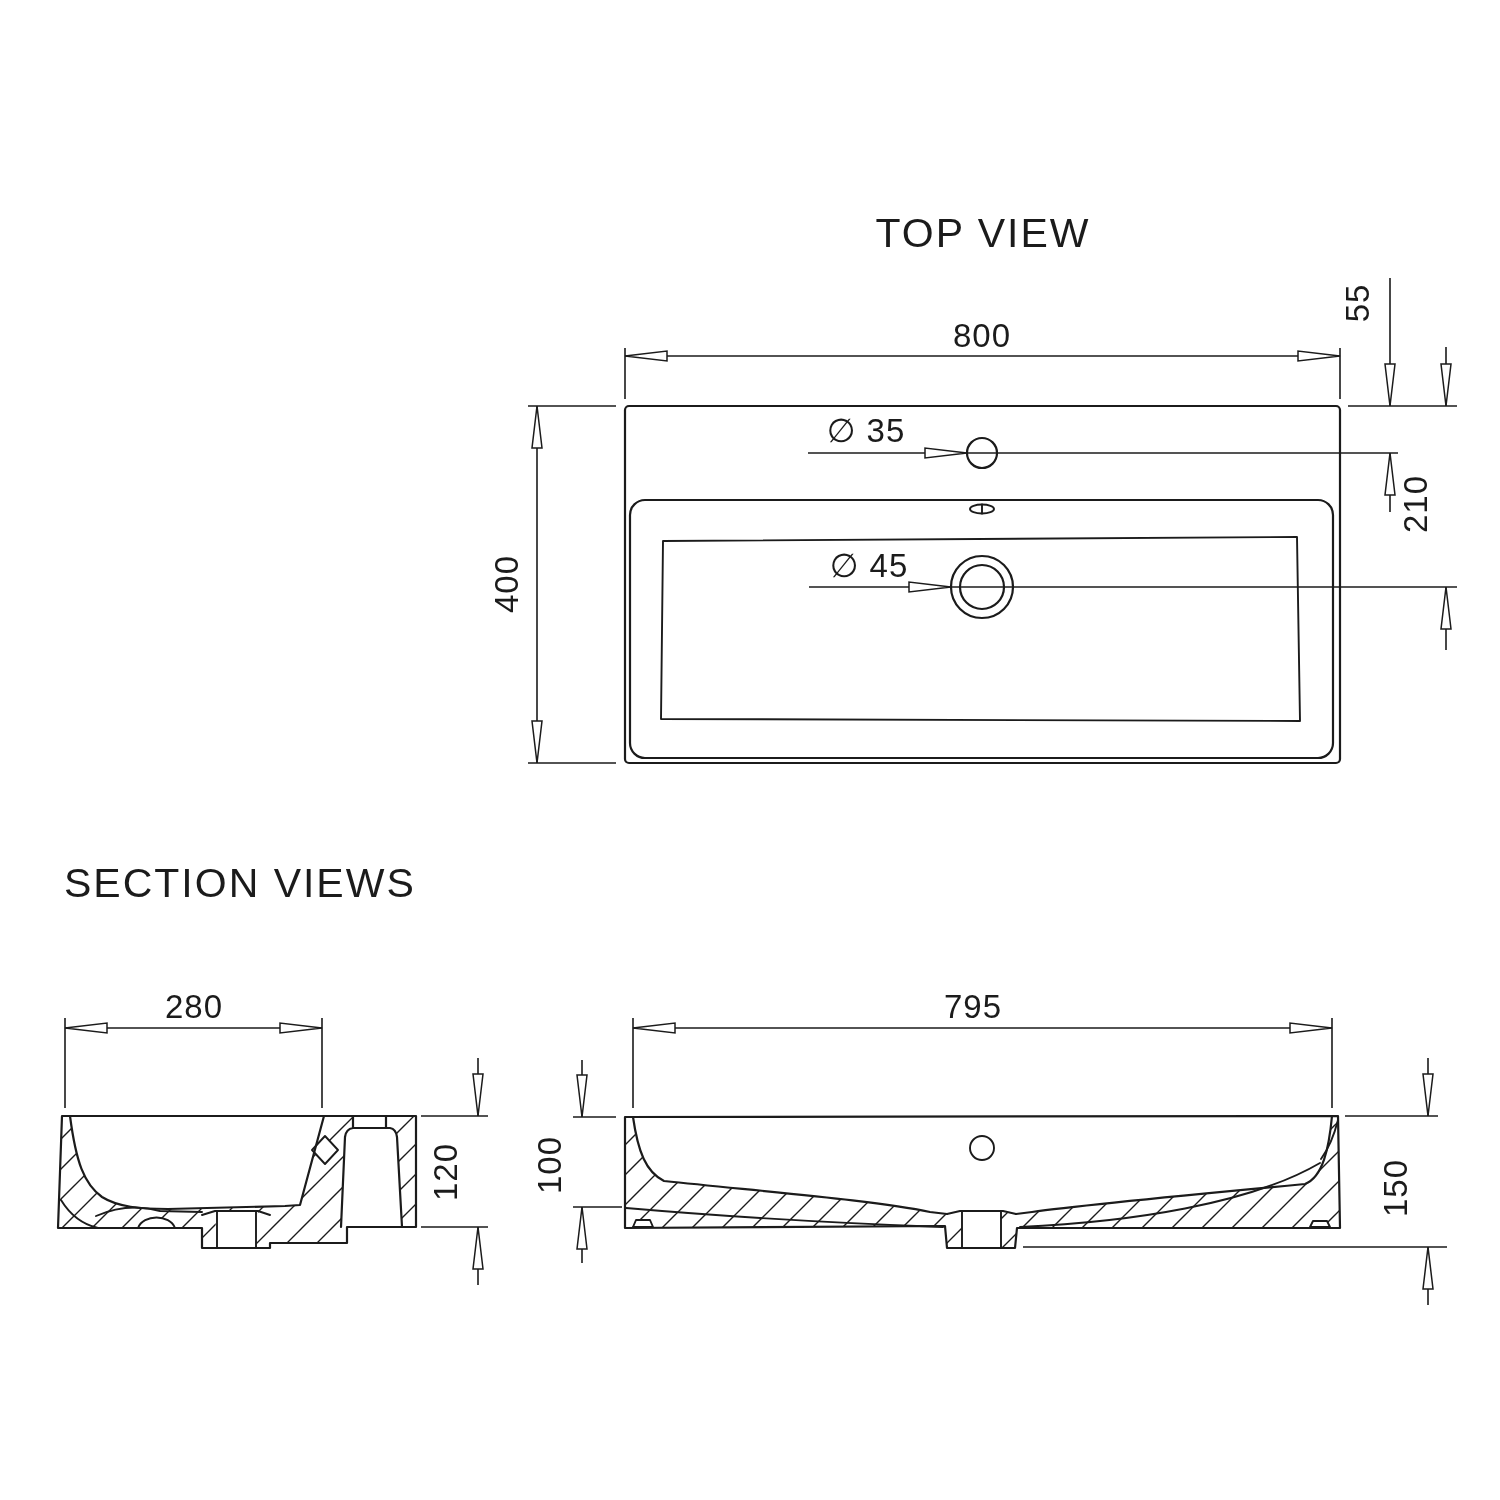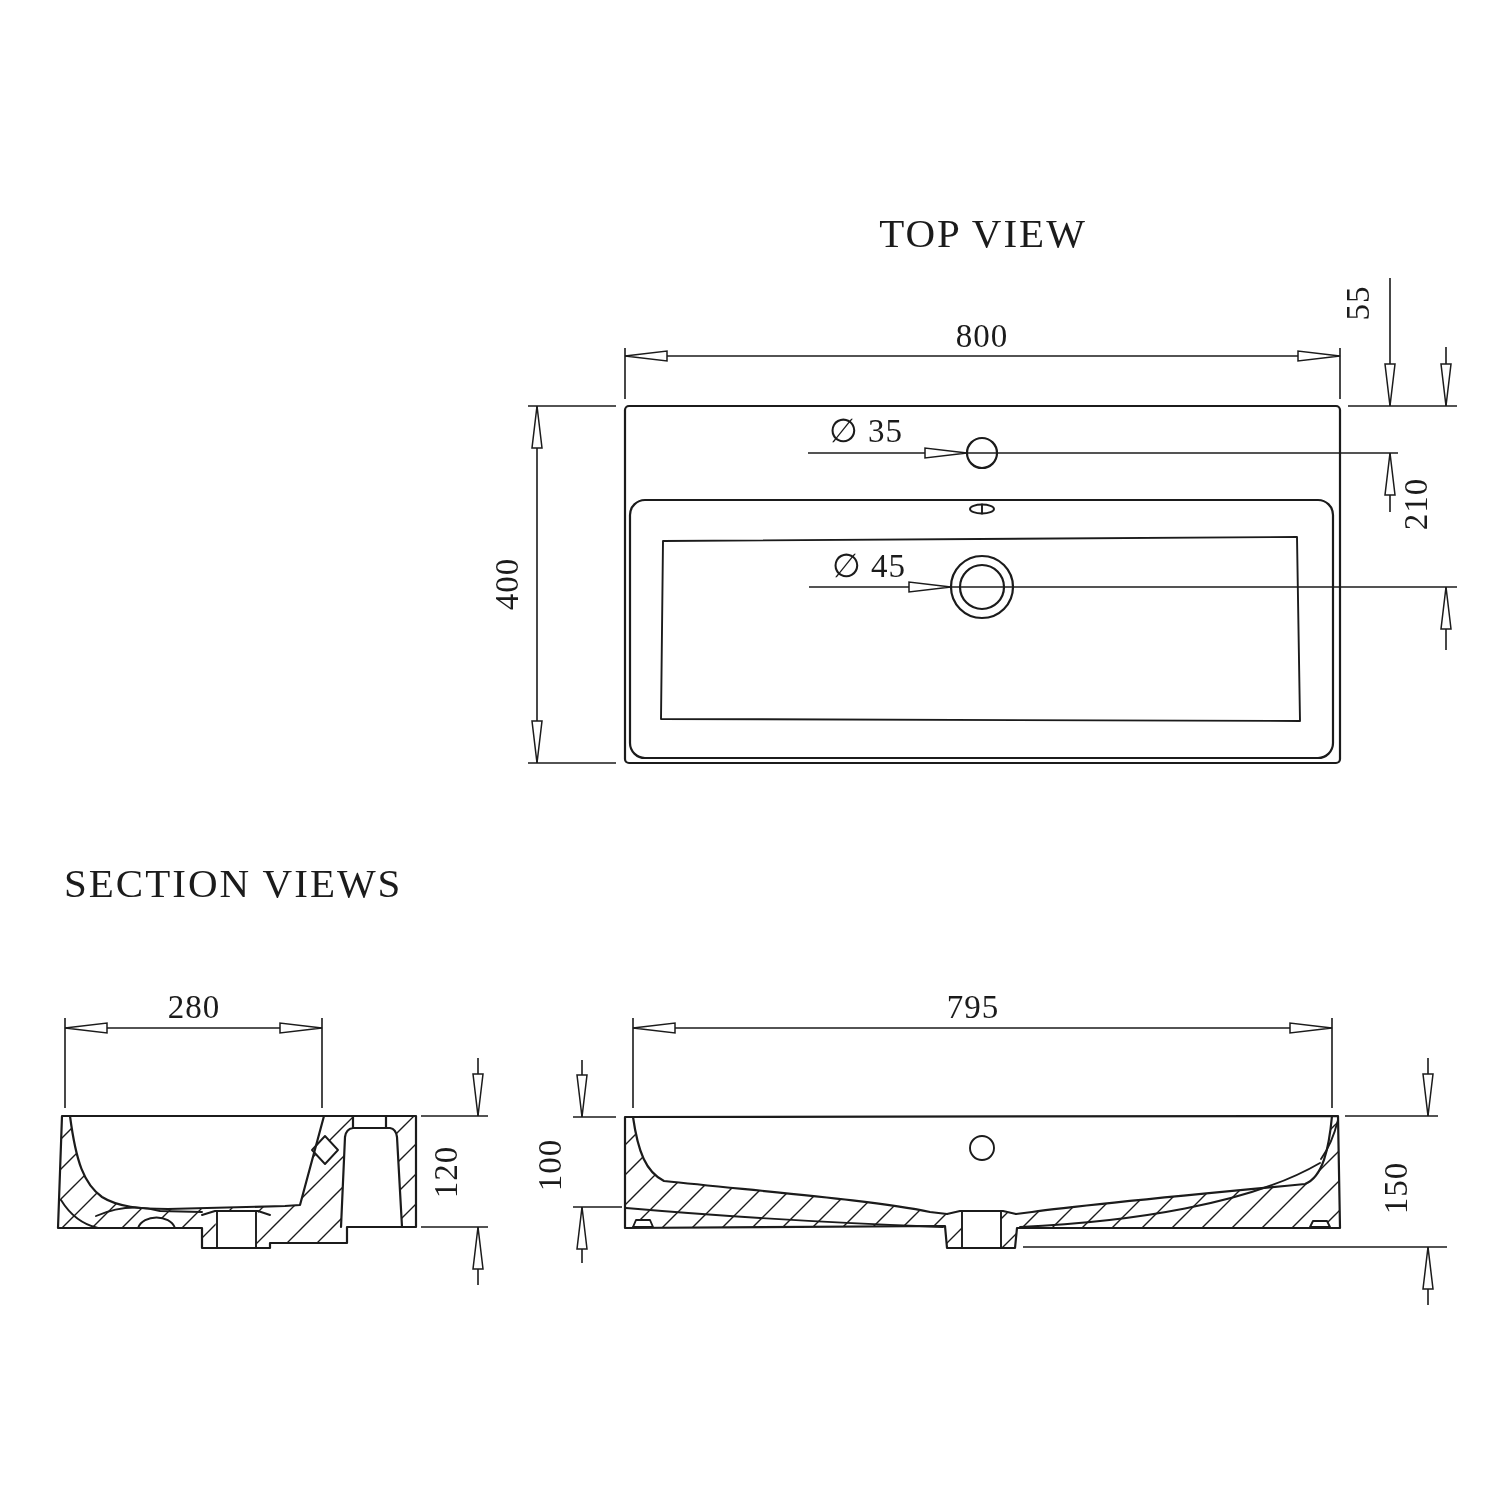--- a/index.html
+++ b/index.html
@@ -1,17 +1,17 @@
 <!DOCTYPE html>
 <html><head>
 <meta charset="utf-8">
 <style>
   html,body{margin:0;padding:0;background:#ffffff;}
   .stage{position:relative;width:1500px;height:1500px;background:#fff;overflow:hidden;
-         font-family:Liberation Serif, serif;}
+         font-family:Liberation Sans, sans-serif;}
   svg{position:absolute;left:0;top:0;}
   text{fill:#1b1b1b;}
   .title-txt{font-size:41px;letter-spacing:2px;}
   .dim-txt{font-size:33px;letter-spacing:1px;}
   .outline{fill:none;stroke:#1b1b1b;stroke-width:2.2;stroke-linejoin:round;stroke-linecap:round;}
   .thin{fill:none;stroke:#1b1b1b;stroke-width:1.9;stroke-linejoin:round;stroke-linecap:round;}
   .dim{fill:none;stroke:#1b1b1b;stroke-width:1.6;stroke-linecap:butt;}
   .arr{fill:#ffffff;stroke:#1b1b1b;stroke-width:1.5;stroke-linejoin:miter;}
   .hatchfill{stroke:none;fill-rule:evenodd;}
   .whitefill{fill:#ffffff;stroke:#1b1b1b;stroke-width:1.9;stroke-linejoin:round;}

